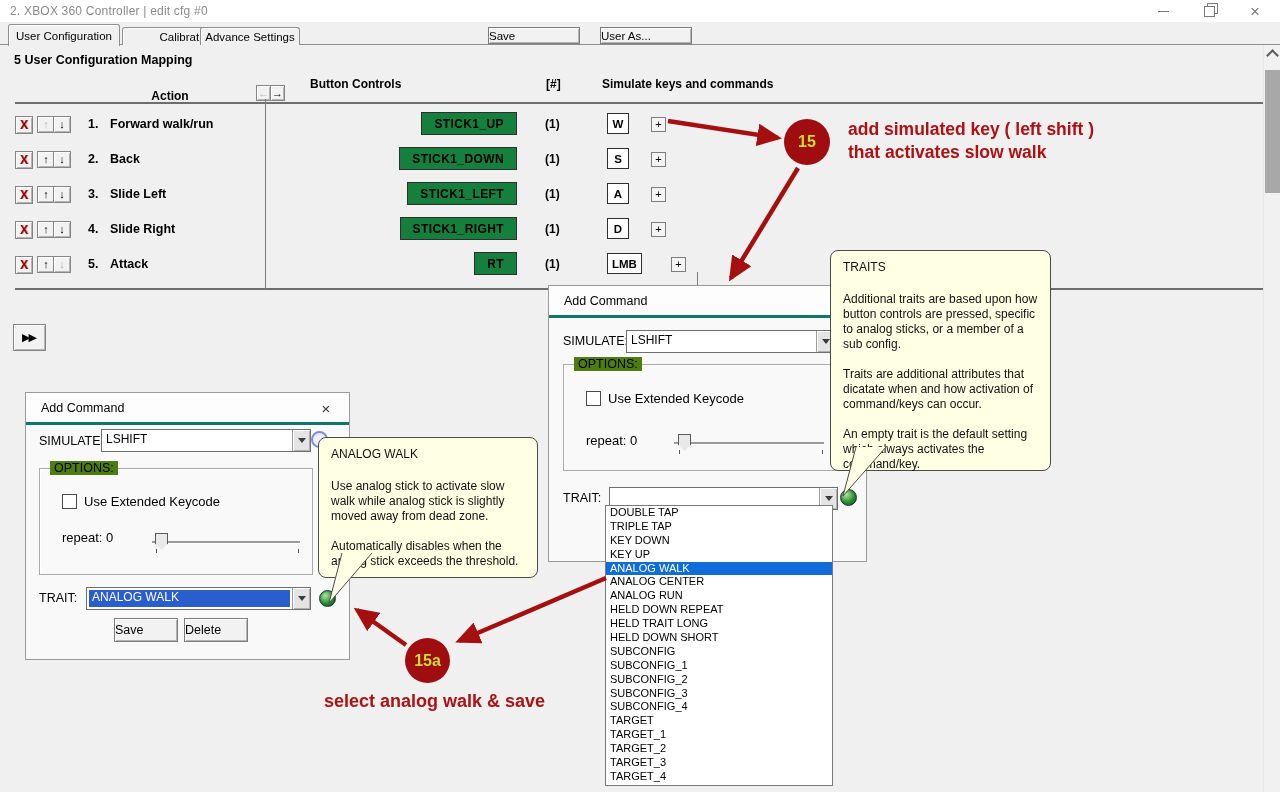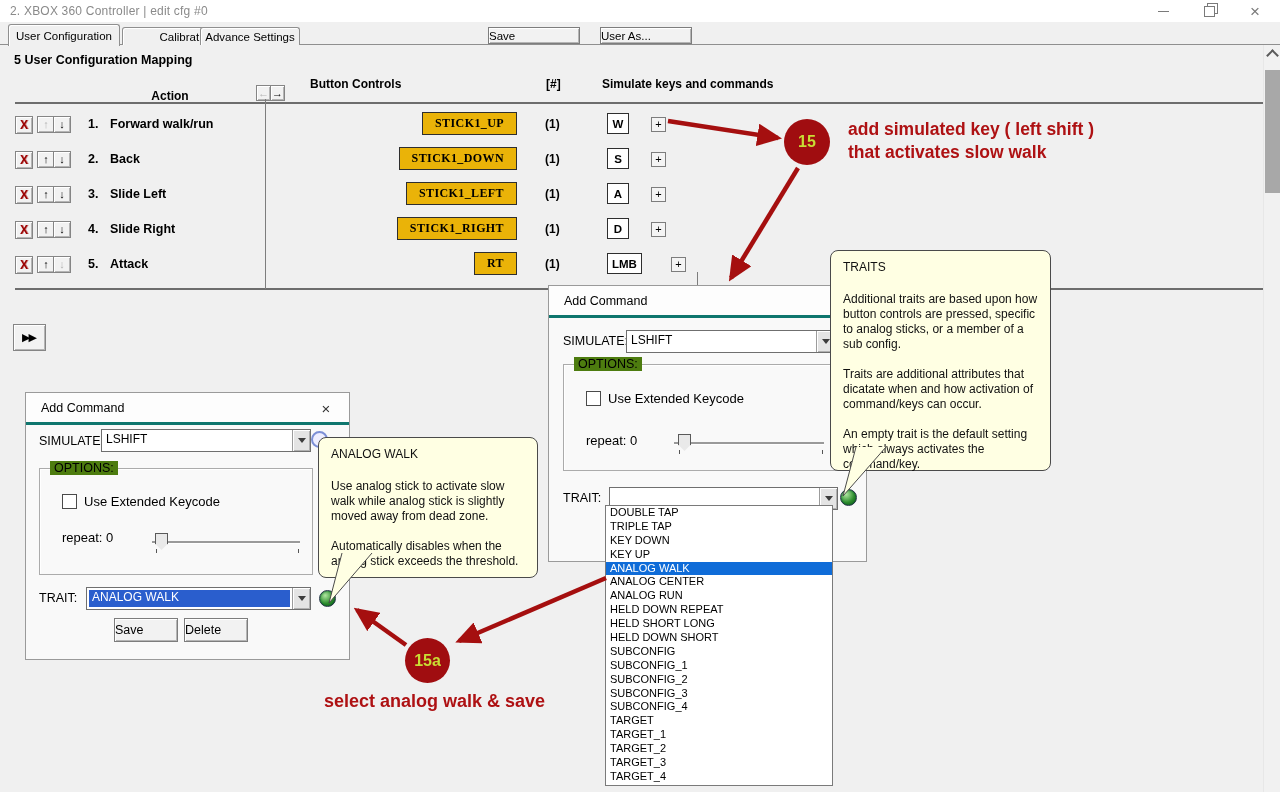--- a/index.html
+++ b/index.html
@@ -33,22 +33,22 @@
 
   
   .trow{position:absolute;left:0;width:1263px;height:28px;}
   .sbtn{position:absolute;background:#f2f2f2;border:1px solid #858585;
         box-shadow:inset 1px 1px 0 #fff, inset -1px -1px 0 #b5b5b5;
         display:flex;align-items:center;justify-content:center;}
   .xglyph{color:#9b0000;font-weight:bold;font-size:12px;line-height:1;text-shadow:1px 0 0 #c88;}
   .arrglyph{font-size:11px;line-height:1;}
   .dis{color:#b4b4b4;}
   .ctlwrap{position:absolute;left:300px;top:2px;width:217px;height:23px;display:flex;justify-content:flex-end;}
-  .ctlbox{border:1px solid #2e2e2e;background:#eab308;display:flex;align-items:center;justify-content:center;
-          font-weight:bold;font-size:12px;padding:0 12px;letter-spacing:.4px;font-family:Liberation Serif, serif;}
+  .ctlbox{border:1px solid #2e2e2e;background:#15803d;display:flex;align-items:center;justify-content:center;
+          font-weight:bold;font-size:12px;padding:0 12px;letter-spacing:.4px;}
   .keybox{position:absolute;left:607px;top:3px;min-width:12px;height:19px;border:1px solid #2e2e2e;background:#fff;
           display:flex;align-items:center;justify-content:center;font-weight:bold;font-size:11.5px;padding:0 4px;}
   .plusbtn{position:absolute;top:7px;width:13px;height:13px;border:1px solid #7d7d7d;background:#f4f4f4;
           display:flex;align-items:center;justify-content:center;font-size:11px;line-height:1;}
 
   
   .dialog{position:absolute;background:#f9f9f9;border:1px solid #9a9a9a;z-index:10;}
   .dlg-title{position:absolute;left:0;top:0;right:0;height:29px;background:#fdfdfd;border-bottom:3px solid #0f766e;}
   .dlg-title span{position:absolute;left:15px;top:8px;font-size:12.5px;}
   .dlg-close{position:absolute;top:7px;width:16px;height:16px;display:flex;align-items:center;justify-content:center;
@@ -343,21 +343,21 @@
 
   <div id="trait-list">
     <div class="litem">DOUBLE TAP</div>
     <div class="litem">TRIPLE TAP</div>
     <div class="litem">KEY DOWN</div>
     <div class="litem">KEY UP</div>
     <div class="litem sel">ANALOG WALK</div>
     <div class="litem">ANALOG CENTER</div>
     <div class="litem">ANALOG RUN</div>
     <div class="litem">HELD DOWN REPEAT</div>
-    <div class="litem">HELD SHORT LONG</div>
+    <div class="litem">HELD TRAIT LONG</div>
     <div class="litem">HELD DOWN SHORT</div>
     <div class="litem">SUBCONFIG</div>
     <div class="litem">SUBCONFIG_1</div>
     <div class="litem">SUBCONFIG_2</div>
     <div class="litem">SUBCONFIG_3</div>
     <div class="litem">SUBCONFIG_4</div>
     <div class="litem">TARGET</div>
     <div class="litem">TARGET_1</div>
     <div class="litem">TARGET_2</div>
     <div class="litem">TARGET_3</div>

